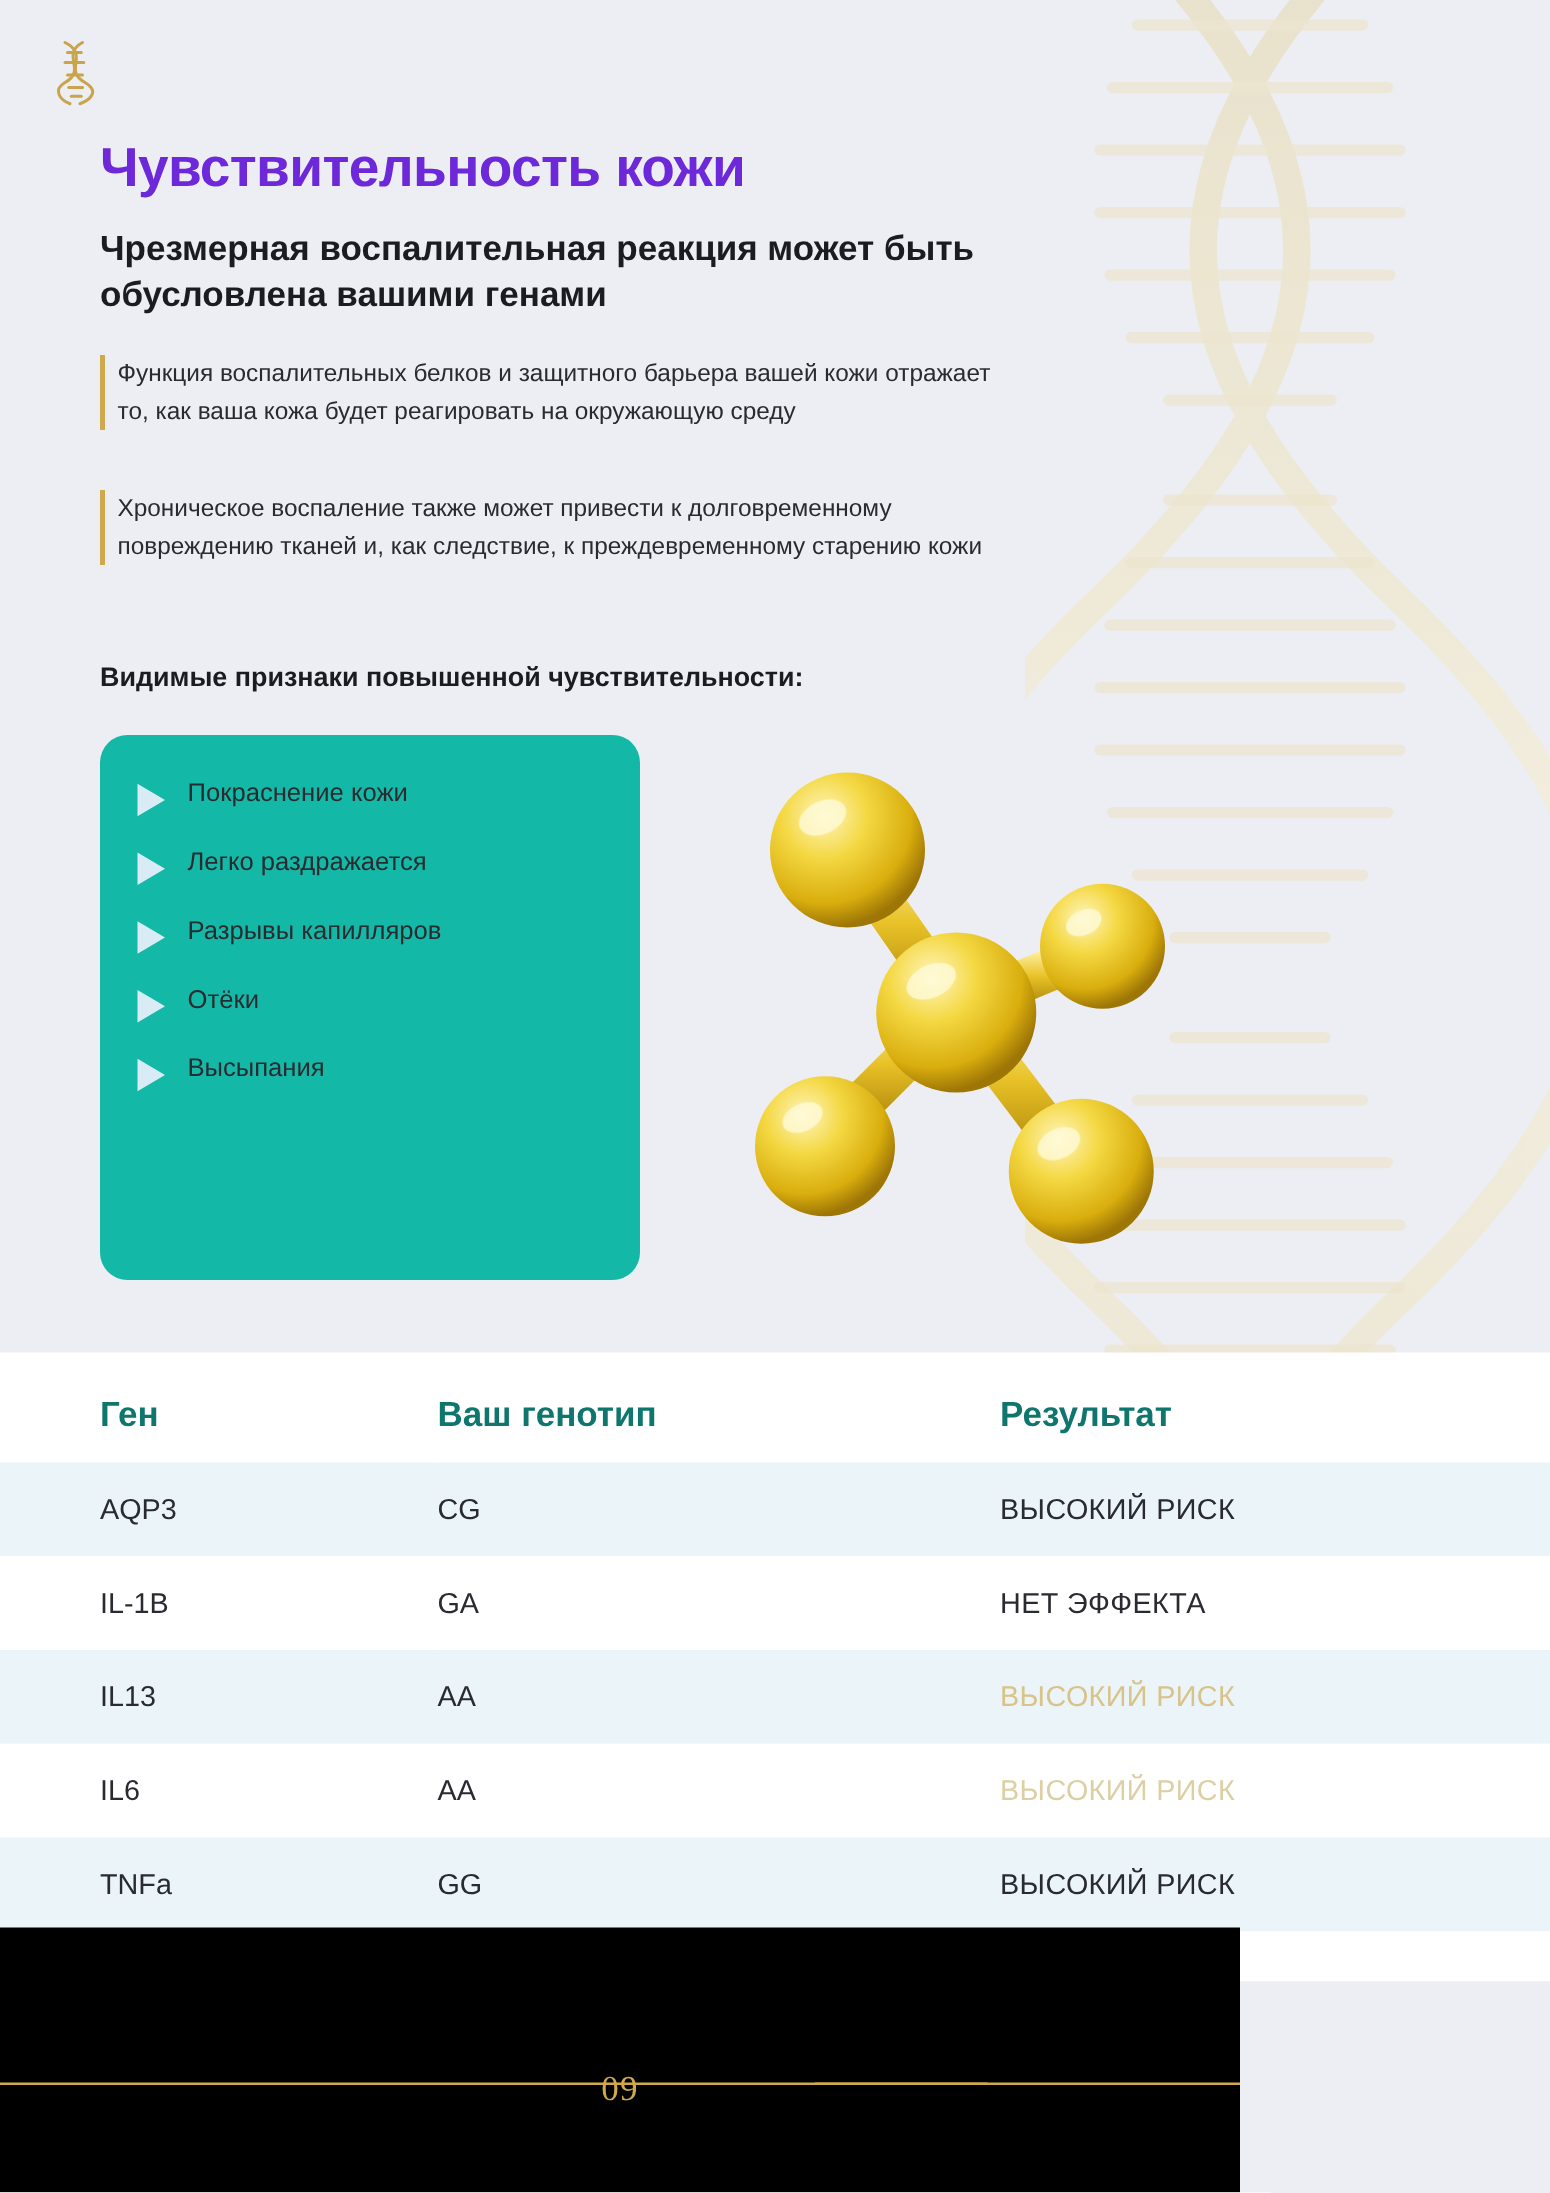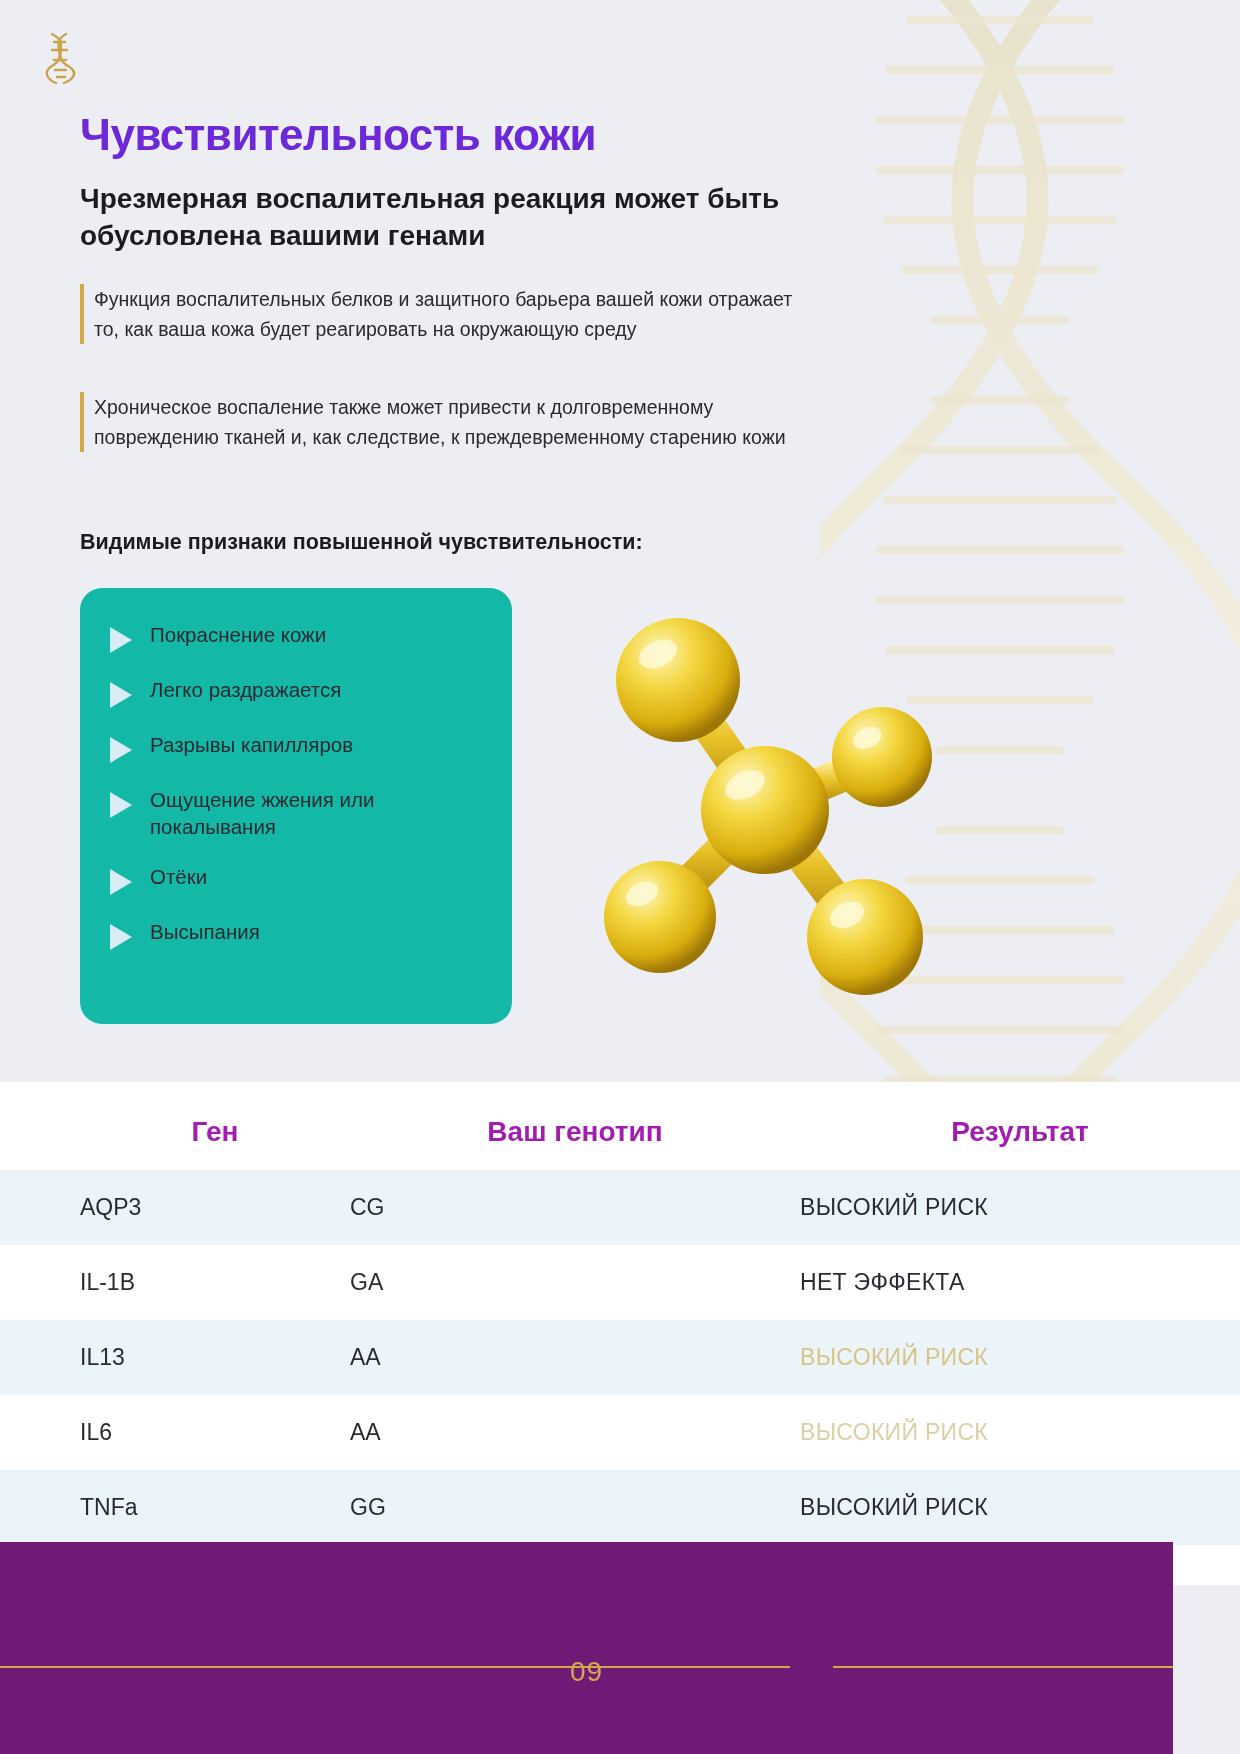--- a/index.html
+++ b/index.html
@@ -120,24 +120,24 @@
     width: 1240px;
     background: #ffffff;
     padding: 24px 0 40px 0;
   }
   .table {
     width: 1240px;
     border-collapse: collapse;
     table-layout: fixed;
   }
   .table th {
-    text-align: center;
+    text-align: left;
     font-size: 28px;
     font-weight: bold;
-    color: #a21caf;
+    color: #0f766e;
     padding: 10px 0 22px 0;
   }
   .table td {
     font-size: 23px;
     color: #2a2b31;
     padding: 24px 0;
   }
   .col-gene   { width: 350px; padding-left: 80px !important; }
   .col-geno   { width: 450px; }
   .col-result { width: 440px; }
@@ -147,22 +147,23 @@
     color: #c8a54a;
     letter-spacing: 0.3px;
   }
   .result.faded-2 { color: #d8c388; }
   .result.faded-3 { color: #dccfa4; }
 
   
   .footer {
     position: absolute;
     left: 0; bottom: 0;
-    width: 1173px; height: 212px;
-    background: #701a75;
+    width: 992px; height: 212px;
+    background: #000000;
+    font-family: Liberation Serif, serif;
   }
   .footer-rule {
     position: absolute;
     left: 0; bottom: 86px;
     width: 790px; height: 2px;
     background: #cfa94a;
   }
   .footer-rule-2 {
     position: absolute;
     right: 0; bottom: 86px;
@@ -258,24 +259,20 @@
     <div class="sign-row">
       <span class="sign-arrow"></span>
       <span class="sign-text">Легко раздражается</span>
     </div>
     <div class="sign-row">
       <span class="sign-arrow"></span>
       <span class="sign-text">Разрывы капилляров</span>
     </div>
     <div class="sign-row">
       <span class="sign-arrow"></span>
-      <span class="sign-text">Ощущение жжения или покалывания</span>
-    </div>
-    <div class="sign-row">
-      <span class="sign-arrow"></span>
       <span class="sign-text">Отёки</span>
     </div>
     <div class="sign-row">
       <span class="sign-arrow"></span>
       <span class="sign-text">Высыпания</span>
     </div>
   </div>
 
   <div class="molecule">
     <svg width="420" height="430" viewBox="0 0 420 430" xmlns="http://www.w3.org/2000/svg">

